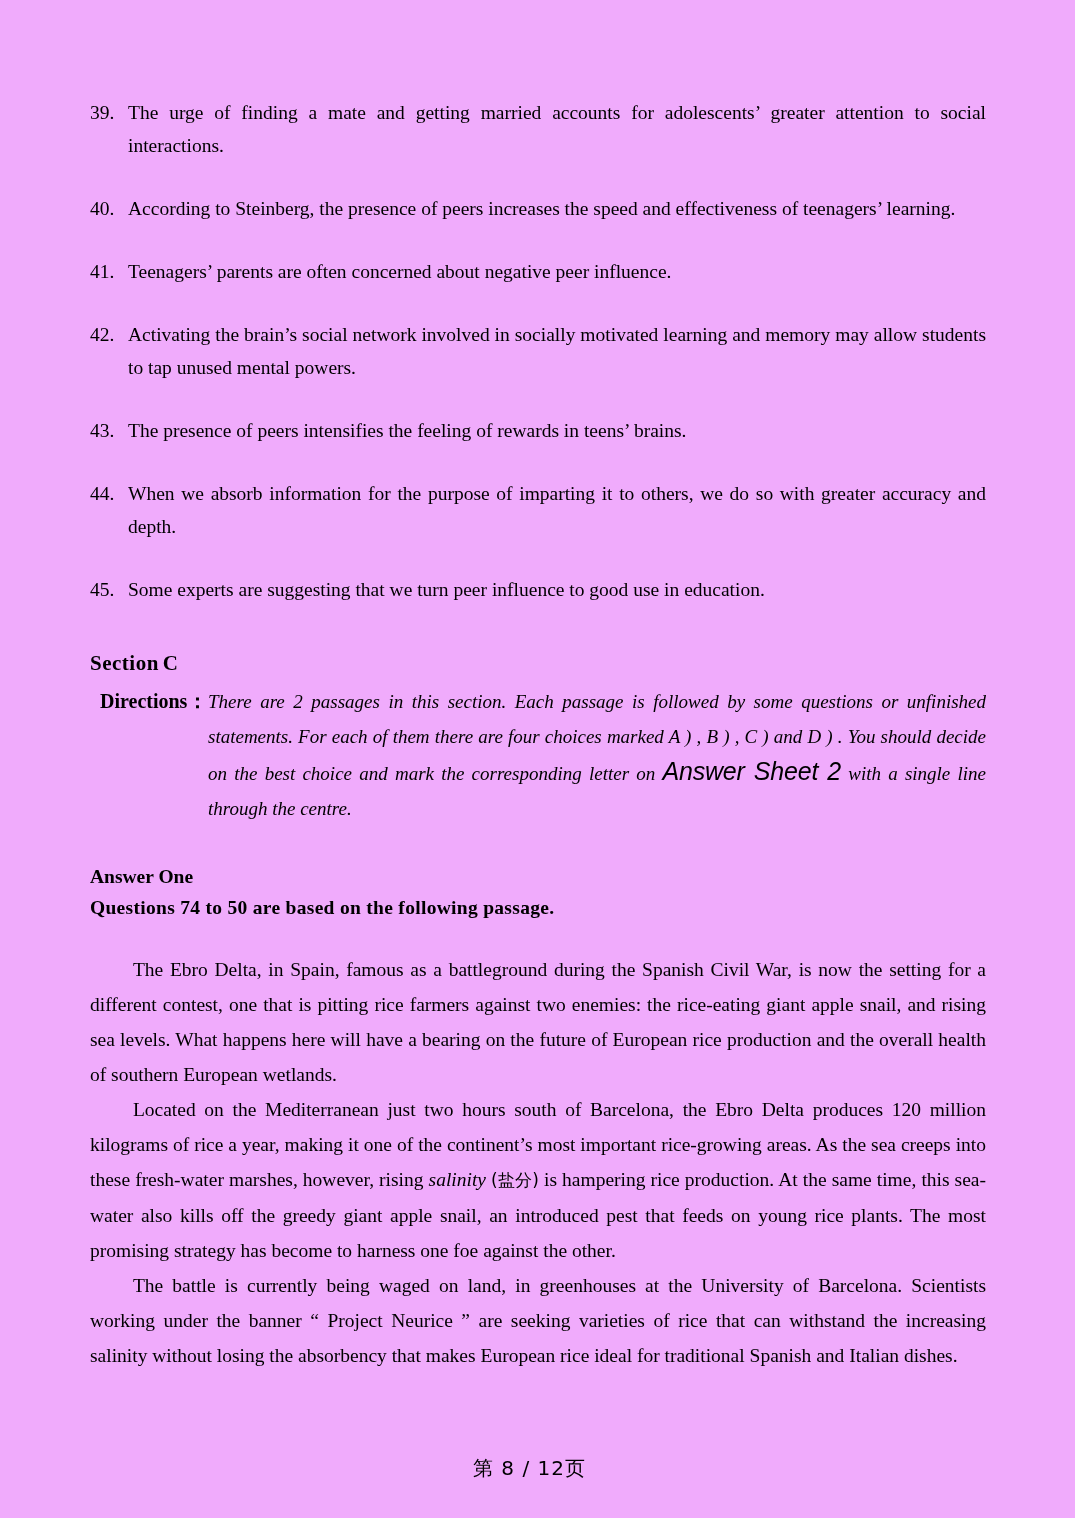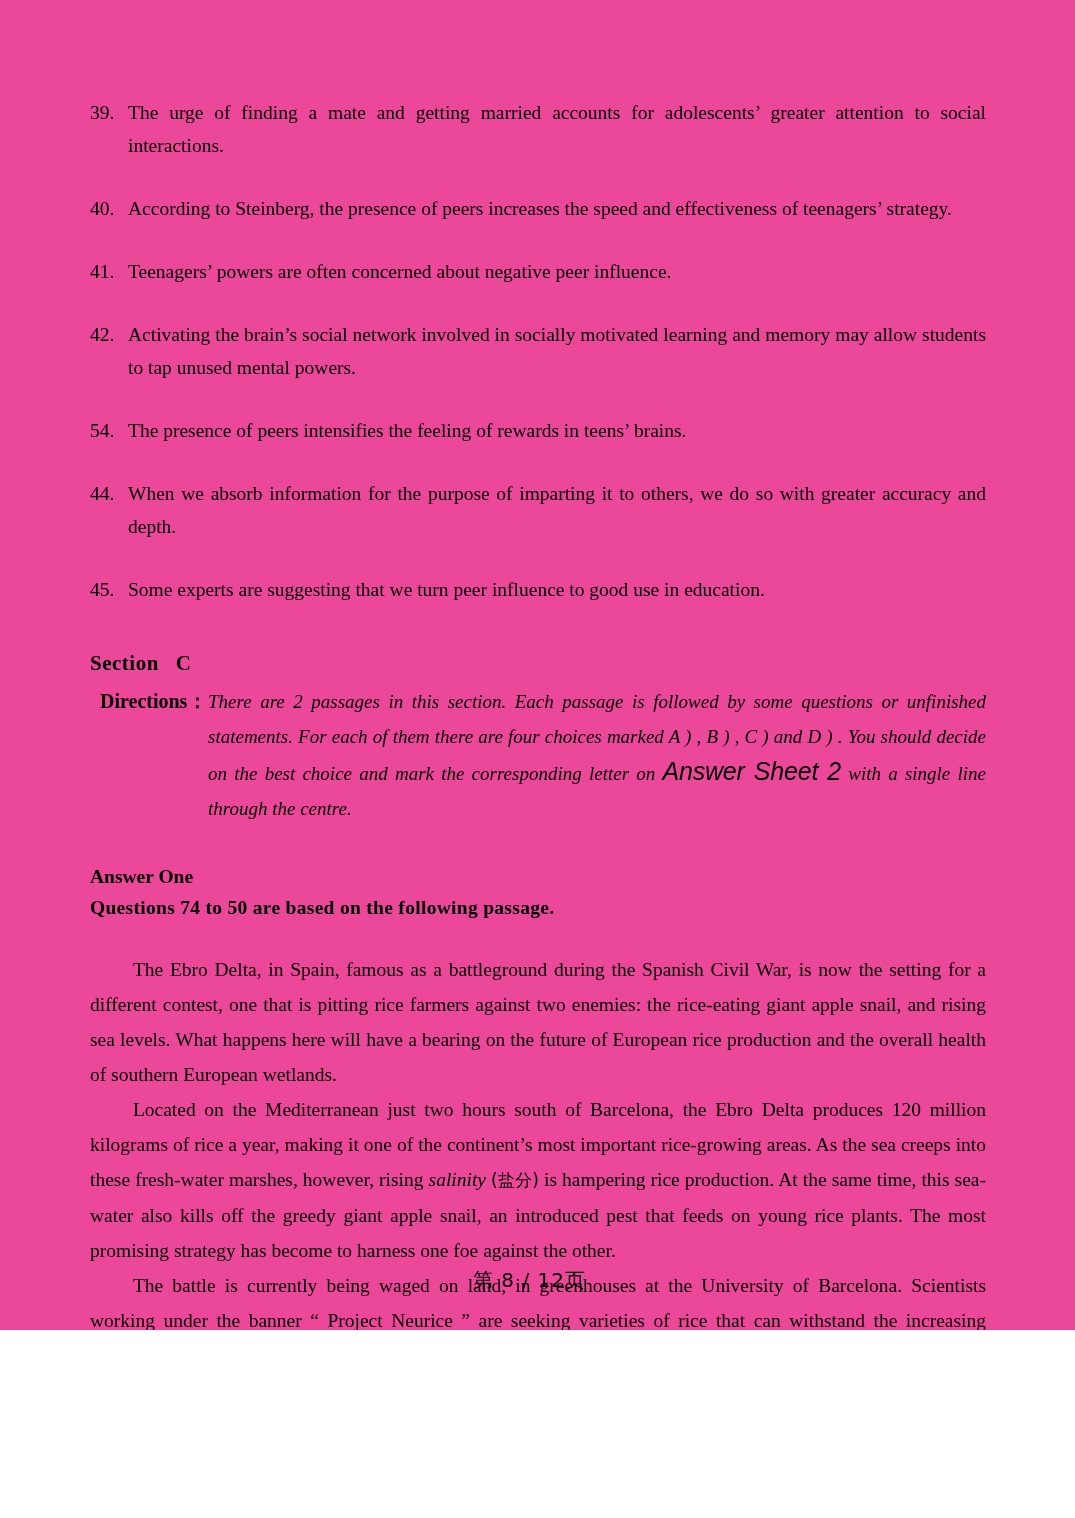--- a/index.html
+++ b/index.html
@@ -3,22 +3,22 @@
 <meta charset="utf-8">
 <style>
   html, body {
     margin: 0;
     padding: 0;
     background: #ffffff;
   }
   .page {
     position: relative;
     width: 1075px;
-    height: 1330px;
-    background: #ec4899;
+    height: 1518px;
+    background: #f0abfc;
     overflow: hidden;
     box-sizing: border-box;
     font-family: "Liberation Serif", "DejaVu Serif", serif;
     color: #000000;
   }
   .content {
     position: absolute;
     left: 90px;
     top: 96px;
     width: 896px;
@@ -52,21 +52,21 @@
 
   
   .section-head {
     font-size: 21px;
     font-weight: bold;
     line-height: 30px;
     margin-top: 42px;
     margin-bottom: 6px;
     letter-spacing: 0.5px;
   }
-  .section-head .sc-word { margin-right: 17px; text-align: center; }
+  .section-head .sc-word { margin-right: 4px; text-align: center; }
 
   
   .directions {
     position: relative;
     padding-left: 118px;
     font-size: 19px;
     line-height: 35px;
     text-align: justify;
     text-justify: inter-word;
   }
@@ -145,32 +145,32 @@
 <div class="page">
   <div class="content">
 
     <ul class="qlist">
       <li class="qitem">
         <span class="qnum">39.</span>
         <span class="qtext">The urge of finding a mate and getting married accounts for adolescents’ greater attention to social interactions.</span>
       </li>
       <li class="qitem">
         <span class="qnum">40.</span>
-        <span class="qtext">According to Steinberg, the presence of peers increases the speed and effectiveness of teenagers’ strategy.</span>
+        <span class="qtext">According to Steinberg, the presence of peers increases the speed and effectiveness of teenagers’ learning.</span>
       </li>
       <li class="qitem">
         <span class="qnum">41.</span>
-        <span class="qtext">Teenagers’ powers are often concerned about negative peer influence.</span>
+        <span class="qtext">Teenagers’ parents are often concerned about negative peer influence.</span>
       </li>
       <li class="qitem">
         <span class="qnum">42.</span>
         <span class="qtext">Activating the brain’s social network involved in socially motivated learning and memory may allow students to tap unused mental powers.</span>
       </li>
       <li class="qitem">
-        <span class="qnum">54.</span>
+        <span class="qnum">43.</span>
         <span class="qtext">The presence of peers intensifies the feeling of rewards in teens’ brains.</span>
       </li>
       <li class="qitem">
         <span class="qnum">44.</span>
         <span class="qtext">When we absorb information for the purpose of imparting it to others, we do so with greater accuracy and depth.</span>
       </li>
       <li class="qitem">
         <span class="qnum">45.</span>
         <span class="qtext">Some experts are suggesting that we turn peer influence to good use in education.</span>
       </li>

